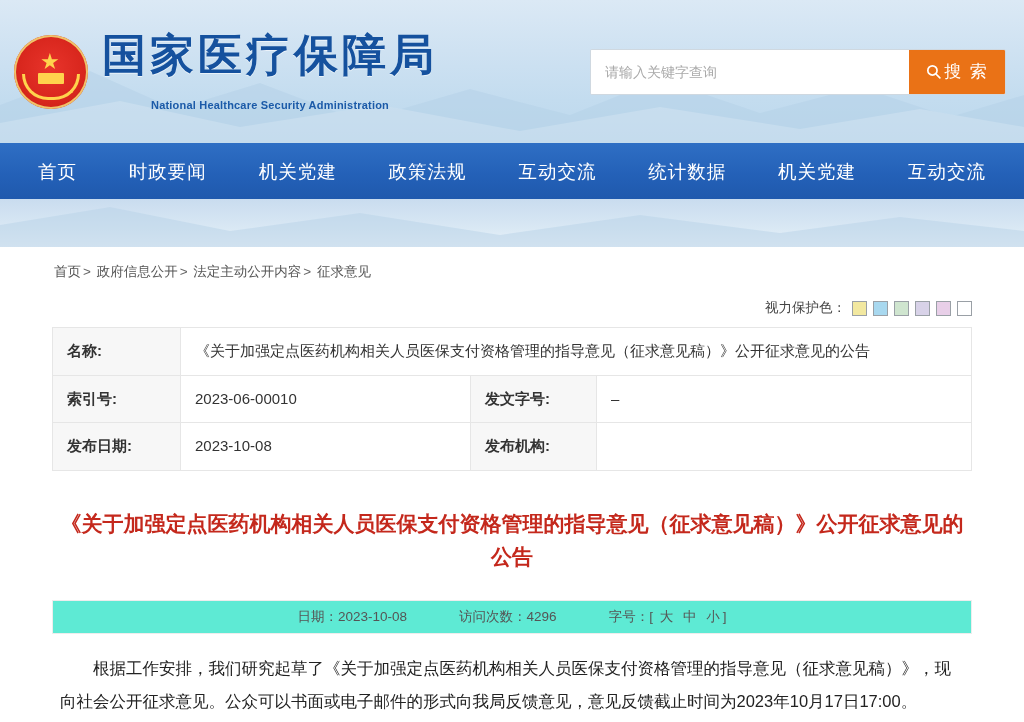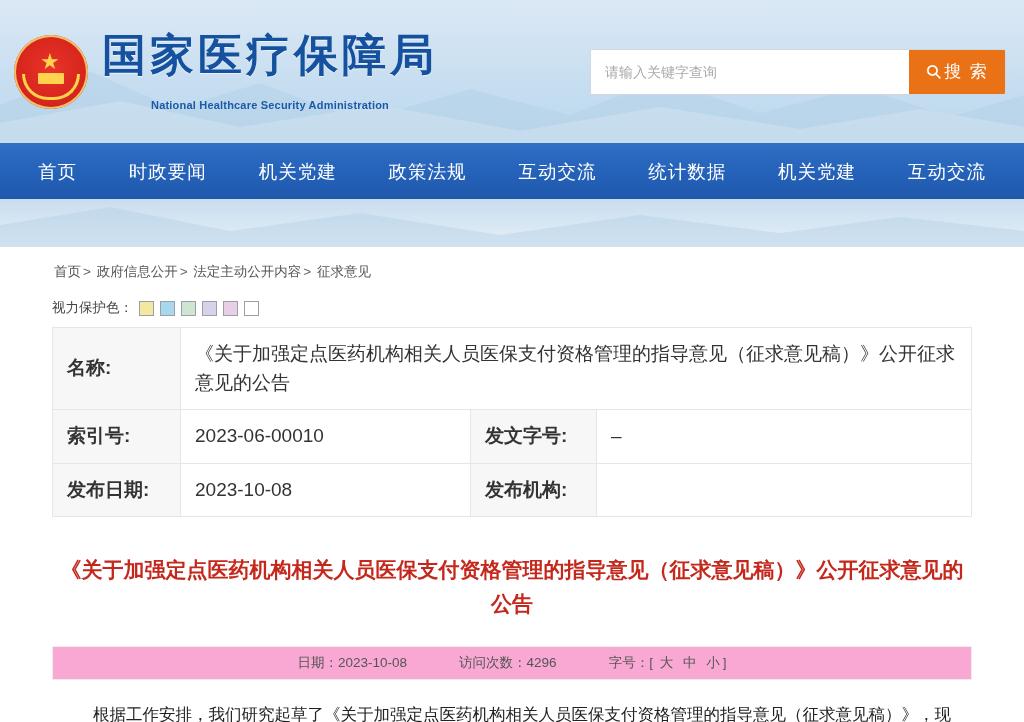--- a/index.html
+++ b/index.html
@@ -156,40 +156,40 @@
     color: #555;
     padding: 16px 0 12px 2px;
     border-bottom: none;
   }
   .crumb a { color:#555; text-decoration:none; cursor:pointer; }
   .crumb .sep { margin: 0 2px; color:#666; }
 
   .eyecare {
     display: flex;
     align-items: center;
-    justify-content: flex-start;
+    justify-content: flex-end;
     gap: 6px;
     font-size: 13.5px;
     color: #444;
     padding: 6px 0 10px;
   }
   .swatch {
     width: 15px; height: 15px;
     border: 1px solid #9aa0a6;
     display: inline-block;
     cursor: pointer;
   }
 
   
   .info-table {
     width: 100%;
     border-collapse: collapse;
     border: 1px solid #e2e2e2;
     background: #fff;
-    font-size: 19px;
+    font-size: 15px;
     color: #333;
   }
   .info-table td {
     border: 1px solid #e6e6e6;
     padding: 12px 14px;
     line-height: 1.5;
   }
   .info-table td.lbl {
     background: #f7f7f7;
     font-weight: 700;
@@ -204,21 +204,21 @@
     text-align: center;
     color: #c4281c;
     font-size: 21px;
     font-weight: 700;
     line-height: 1.6;
     margin: 36px 0 26px;
     padding: 0 6px;
   }
 
   .meta-bar {
-    background: #f9a8d4;
+    background: #5eead4;
     border: 1px solid #ededed;
     height: 34px;
     display: flex;
     align-items: center;
     justify-content: center;
     gap: 52px;
     font-size: 13.5px;
     color: #555;
   }
   .meta-bar .fs a { color:#555; text-decoration:none; padding:0 3px; cursor:pointer; }

